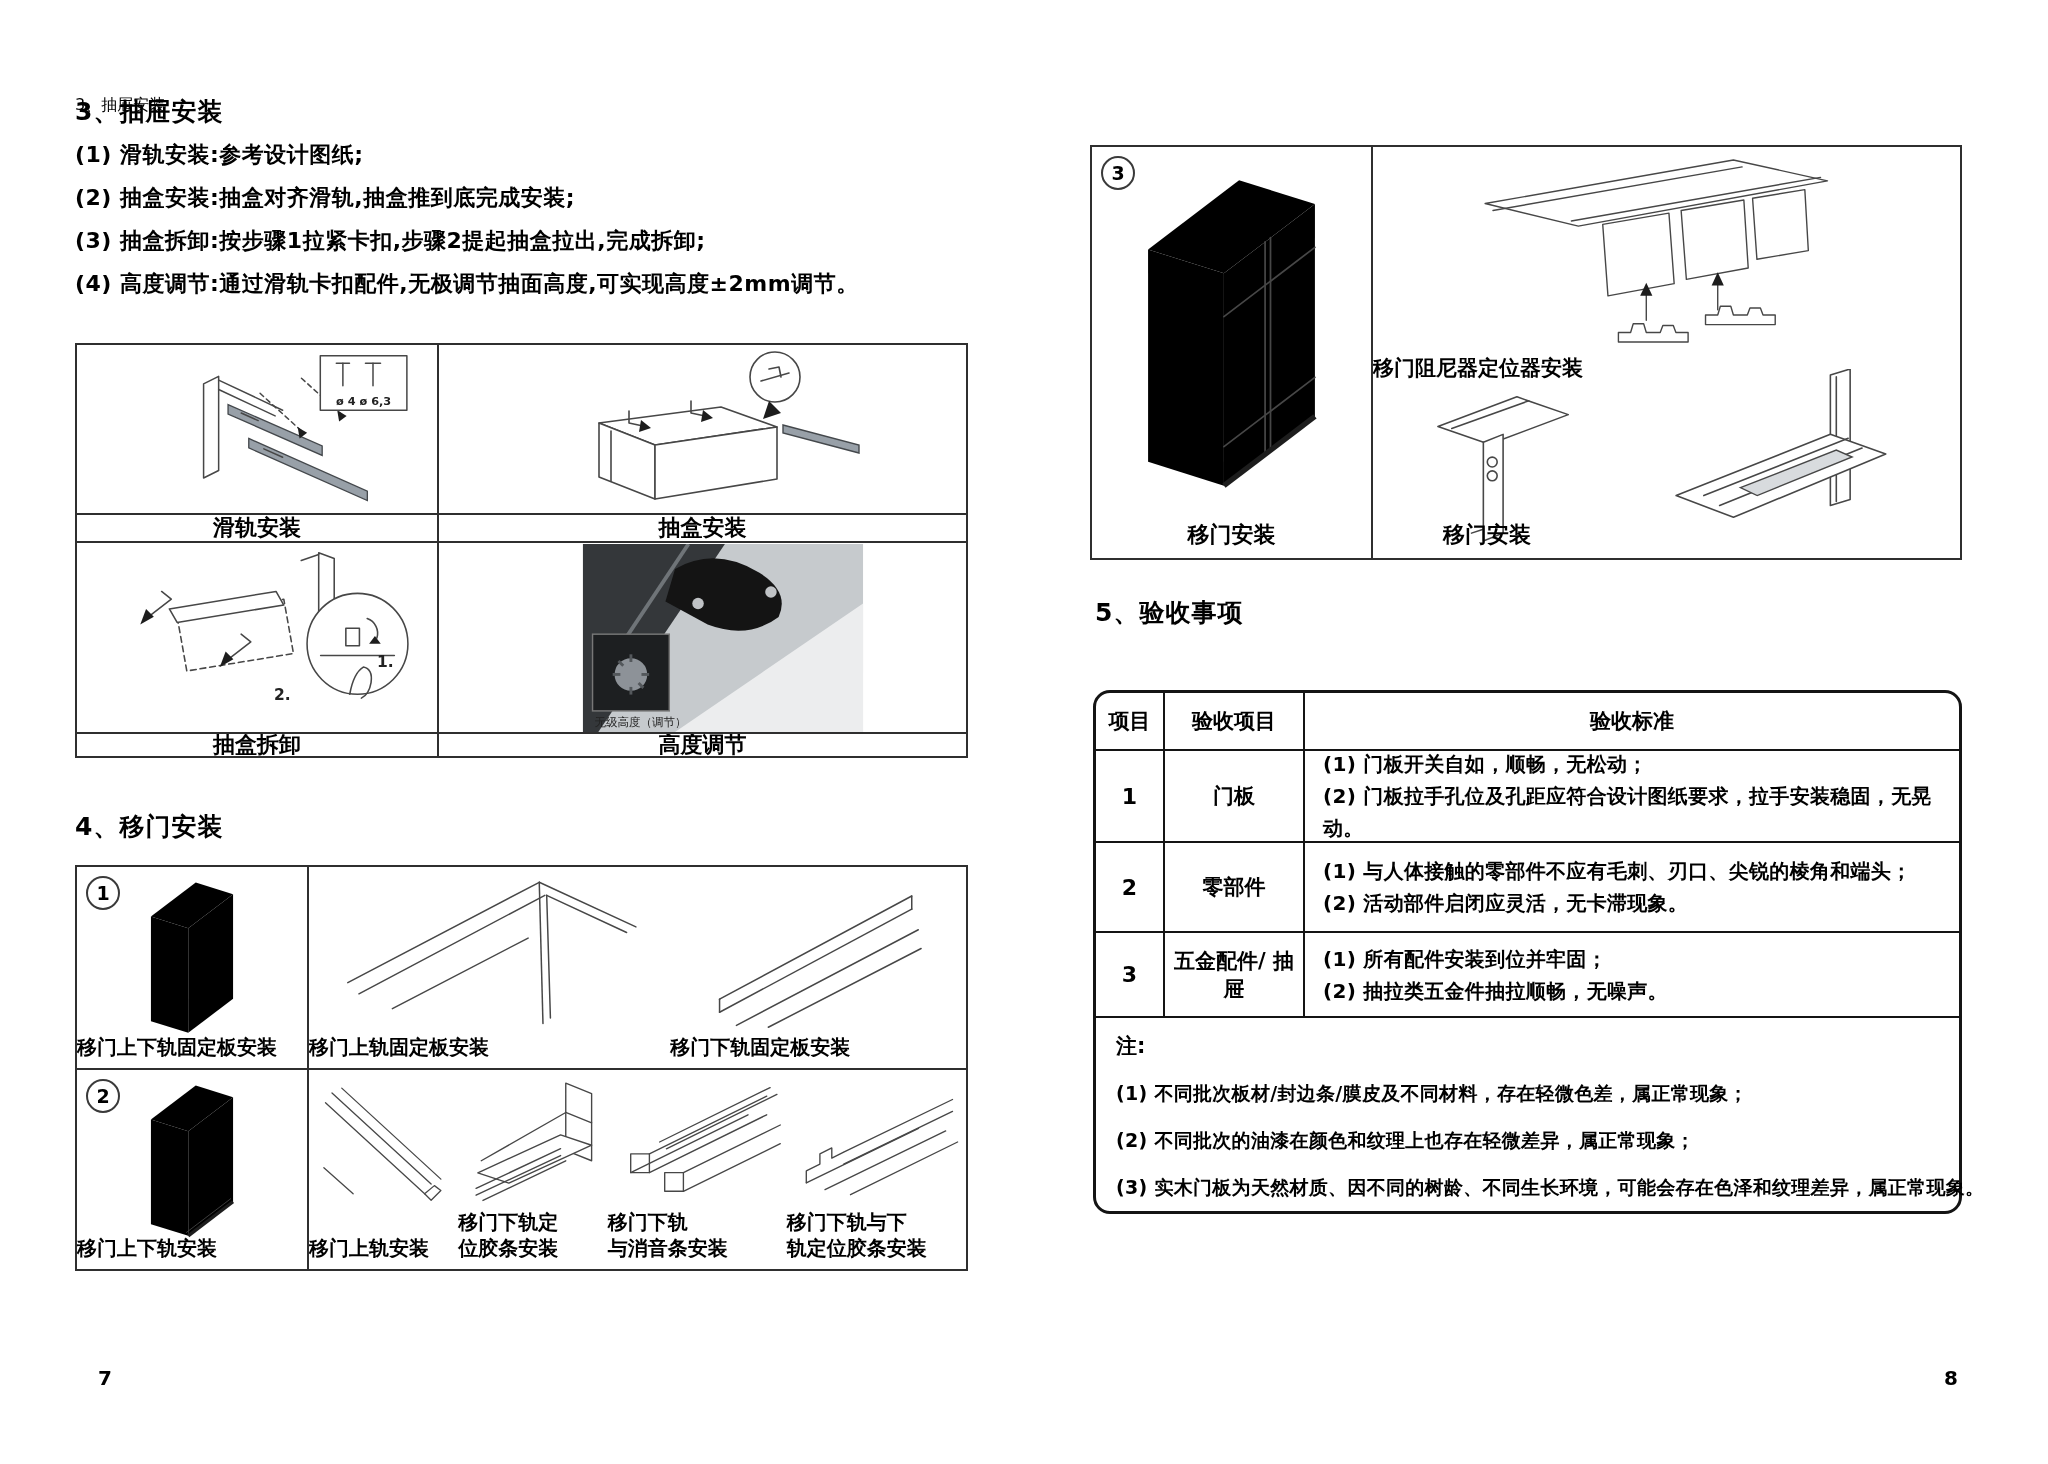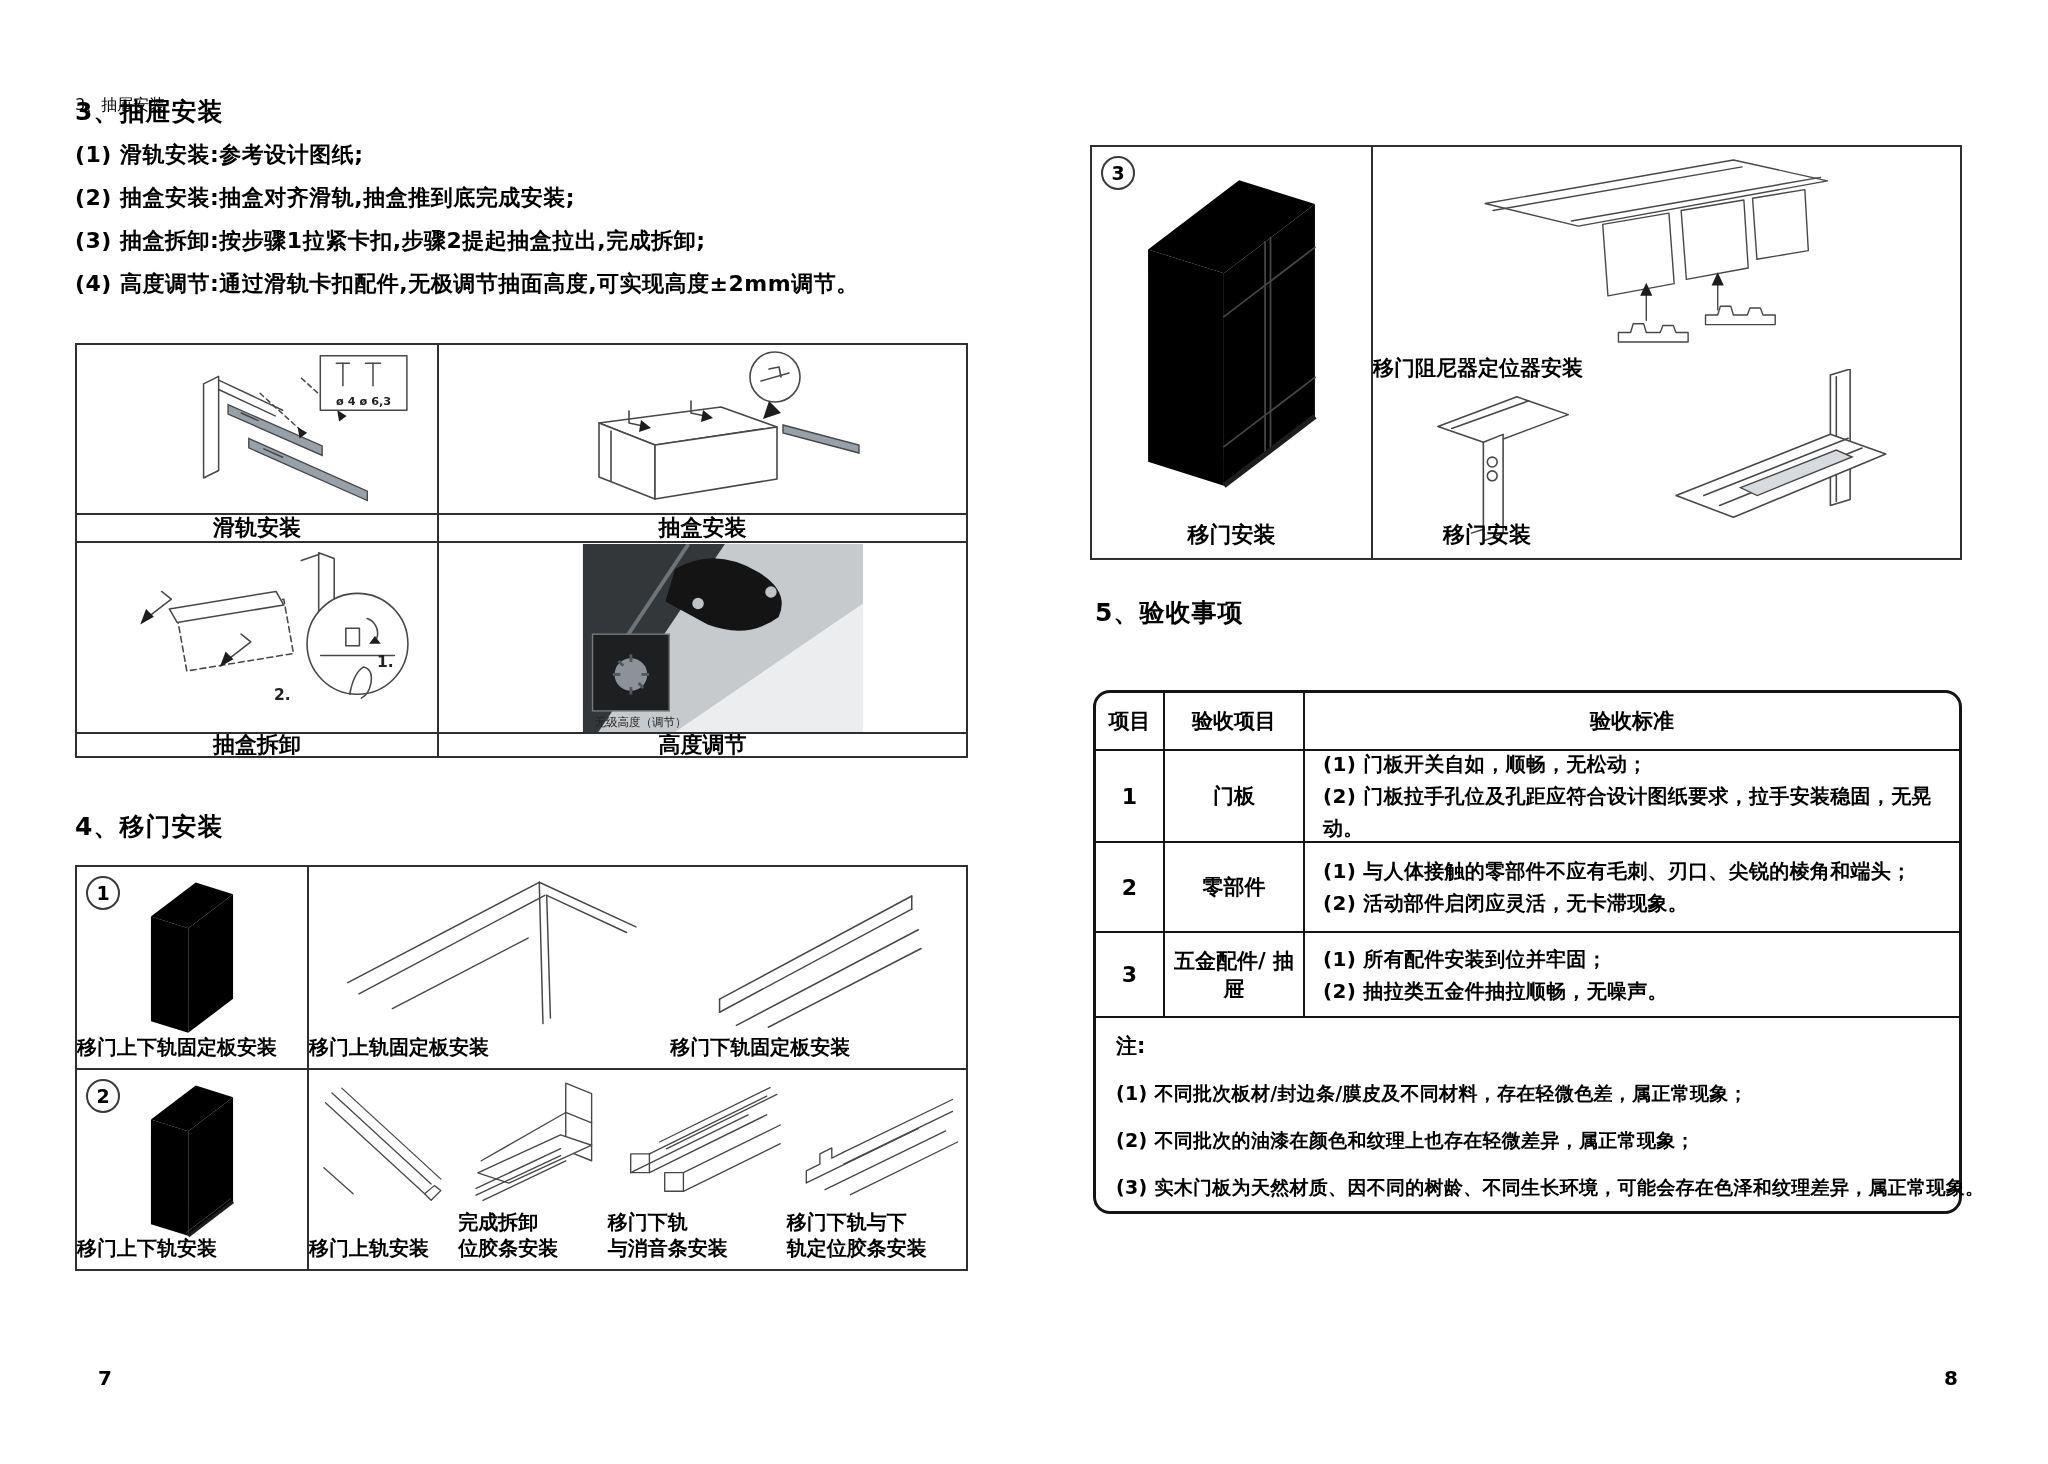--- a/index.html
+++ b/index.html
@@ -233,21 +233,21 @@
         </div>
         <div class="subcol" style="flex:1;">
           <svg class="la" width="140" height="125" viewBox="0 0 160 145" style="margin:8px auto 0 auto">
             <polygon class="sw" points="118,6 148,18 148,96 118,84"></polygon>
             <polyline class="s" points="20,96 118,40 148,52"></polyline>
             <polygon class="sw" points="16,110 112,66 148,78 52,122"></polygon>
             <line class="s" x1="14" y1="128" x2="112" y2="82"></line>
             <line class="s" x1="14" y1="136" x2="112" y2="90"></line>
             <line class="s" x1="22" y1="142" x2="118" y2="96"></line>
           </svg>
-          <div class="bottom-label small-lbl">完成拆卸
+          <div class="bottom-label small-lbl">移门下轨定
 位胶条安装</div>
         </div>
         <div class="subcol" style="flex:1.2;">
           <svg class="la" width="170" height="120" viewBox="0 0 200 140" style="margin:12px auto 0 auto">
             <rect class="sw" x="22" y="84" width="22" height="22"></rect>
             <line class="s" x1="44" y1="84" x2="182" y2="16"></line>
             <line class="s" x1="44" y1="106" x2="182" y2="38"></line>
             <line class="s" x1="22" y1="106" x2="160" y2="38"></line>
             <rect class="sw" x="62" y="106" width="22" height="22"></rect>
             <line class="s" x1="84" y1="106" x2="198" y2="50"></line>

